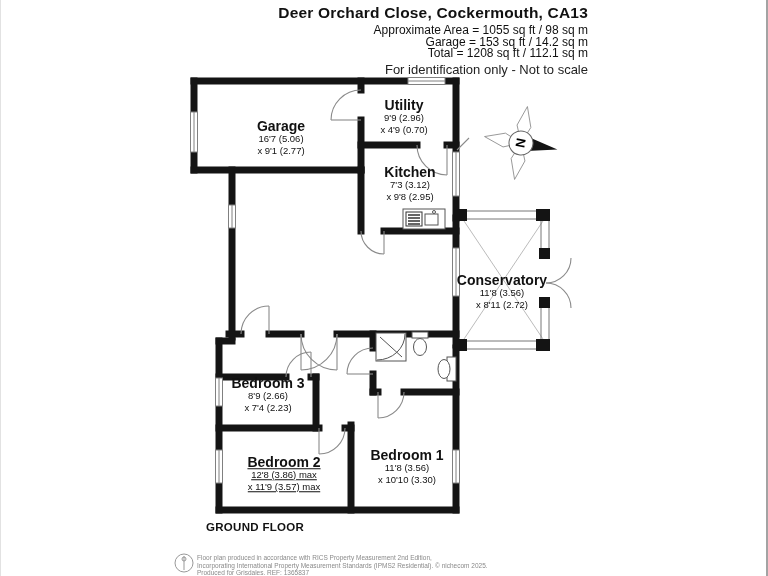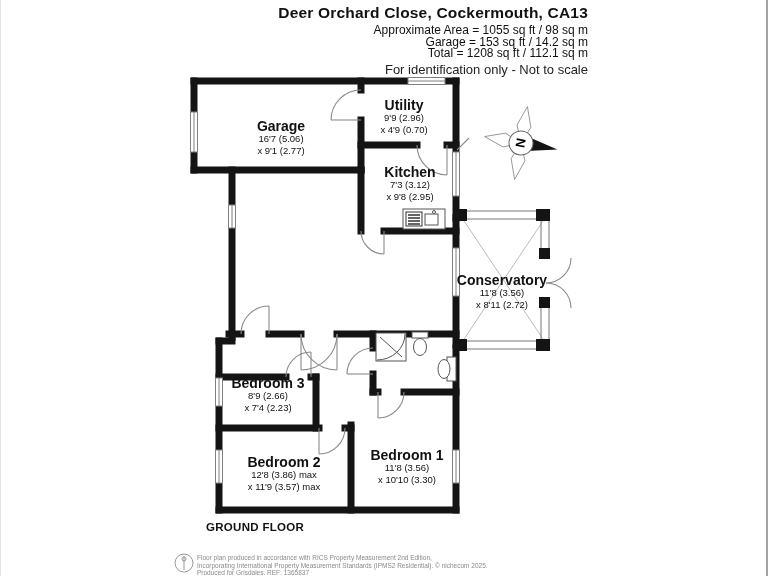--- a/index.html
+++ b/index.html
@@ -251,21 +251,21 @@
     <div>11'8 (3.56)</div>
     <div>x 8'11 (2.72)</div>
   </div>
 
   <div class="room-label" style="left:267px;top:396px;">
     <div class="rname">Bedroom 3</div>
     <div>8'9 (2.66)</div>
     <div>x 7'4 (2.23)</div>
   </div>
 
-  <div class="room-label" style="left:283px;top:475px;">
+  <div class="room-label" style="left:283px;top:475px;text-decoration:underline;">
     <div class="rname">Bedroom 2</div>
     <div>12'8 (3.86) max</div>
     <div>x 11'9 (3.57) max</div>
   </div>
 
   <div class="room-label" style="left:406px;top:452px;margin-top:16px;">
     <div class="rname">Bedroom 1</div>
     <div>11'8 (3.56)</div>
     <div>x 10'10 (3.30)</div>
   </div>

